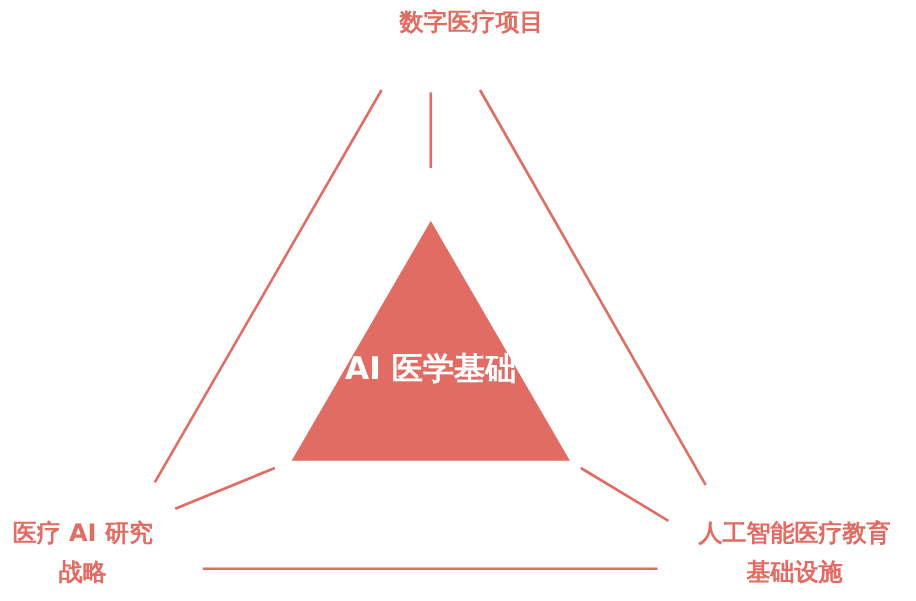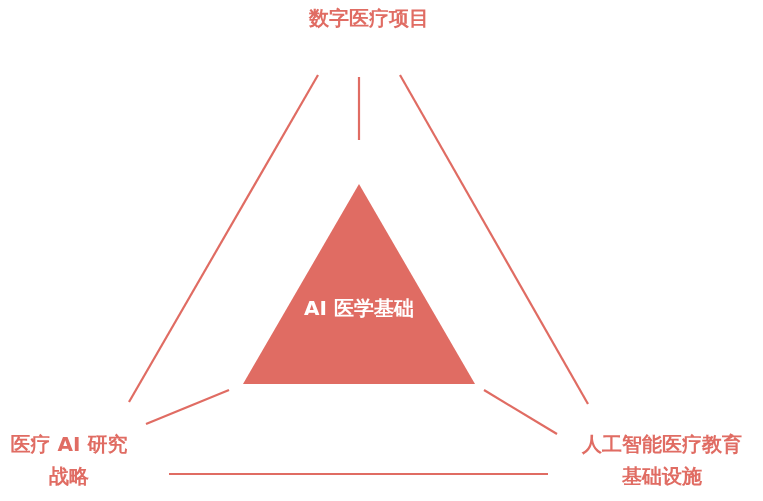--- a/index.html
+++ b/index.html
@@ -1,23 +1,23 @@
 <!DOCTYPE html>
 <html><head>
   <meta charset="utf-8">
   <style>
     html, body { margin: 0; padding: 0; background: #ffffff; }
     body { width: 763px; height: 501px; position: relative; overflow: hidden;
            font-family: "DejaVu Sans", "Liberation Sans", sans-serif; }
     svg.diagram { position: absolute; left: 0; top: 0; }
     .label { position: absolute; color: #e06c63; font-weight: bold; font-size: 20px;
              line-height: 32px; text-align: center; white-space: nowrap; }
-    .center-label { position: absolute; color: #ffffff; font-weight: bold; font-size: 20px;
+    .center-label { position: absolute; color: #ffffff; font-weight: bold; font-size: 26px;
              line-height: 32px; text-align: center; white-space: nowrap; }
-    .label-top { left: 249px; top: 2px; width: 240px; }
+    .label-top { left: 273px; top: 2px; width: 240px; }
     .label-left { left: -6px; top: 428px; width: 150px; }
     .label-right { left: 555px; top: 428px; width: 214px; }
     .label-center { left: 259px; top: 292px; width: 200px; }
   </style>
 </head>
 <body>
 
 <svg class="diagram" width="763" height="501" viewBox="0 0 763 501">
   <polygon points="359,184 475,384 243,384" fill="#e06c63"></polygon>
   <line x1="318" y1="75" x2="129" y2="402" stroke="#e06c63" stroke-width="2.2"></line>

